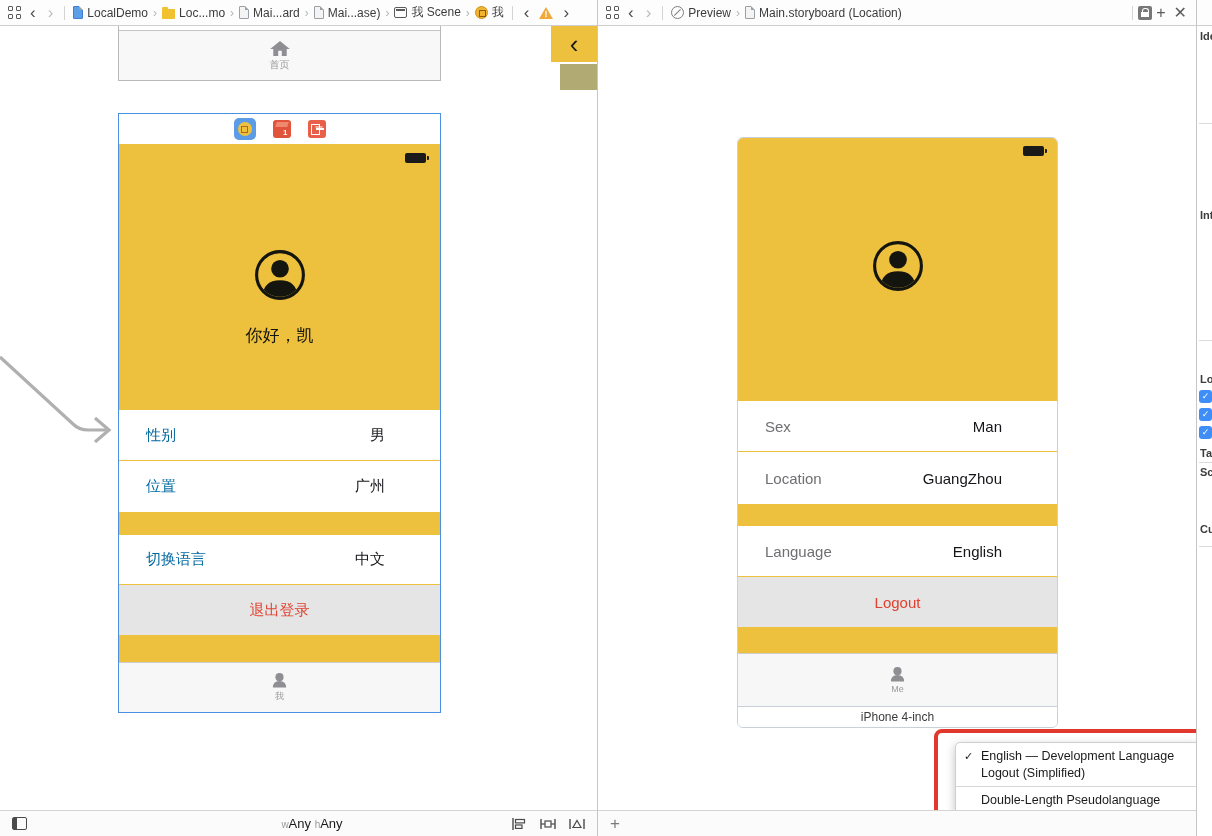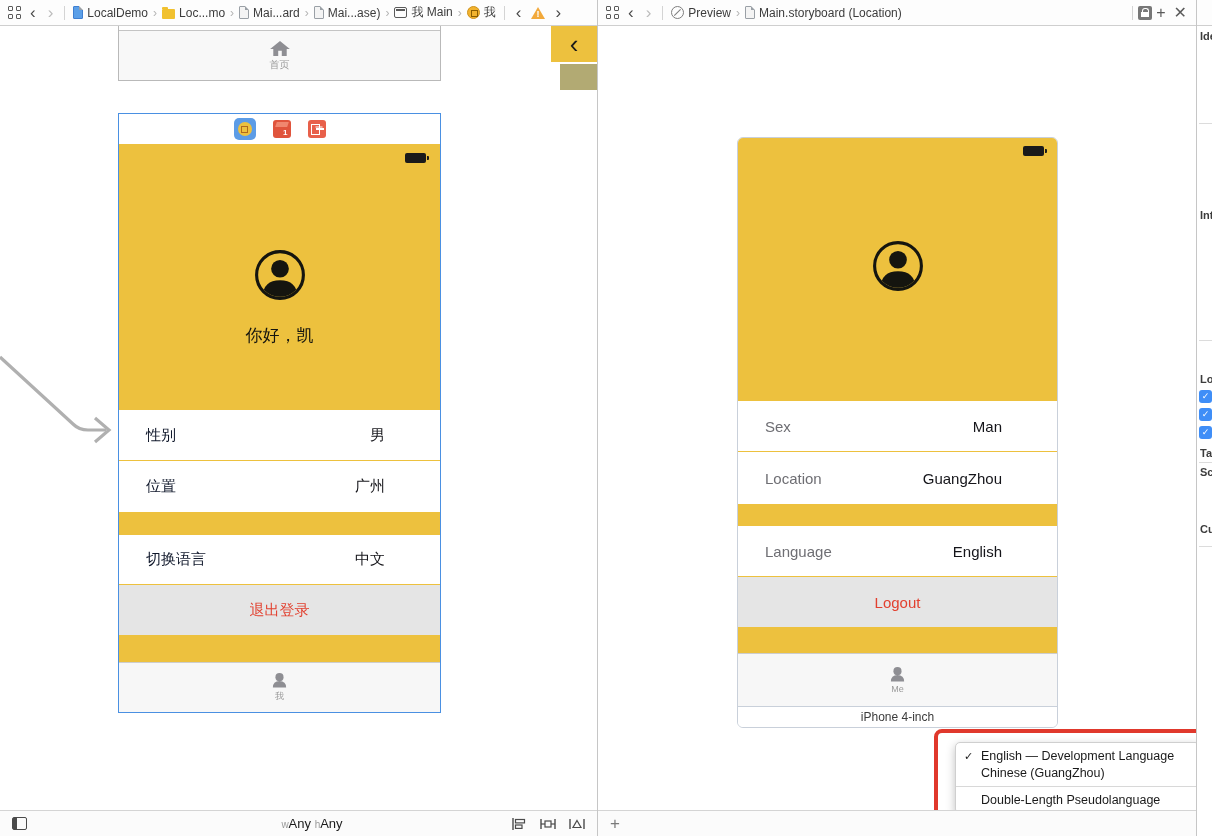--- a/index.html
+++ b/index.html
@@ -91,21 +91,21 @@
                       box-shadow:-1px -2px 0 -0.5px #fff; transform:rotate(0); }
 
   .hdr { background:#edc13e; position:relative; }
   .battery { position:absolute; width:21px; height:10px; background:#1a1a1a; border-radius:2px; }
   .battery::after { content:""; position:absolute; right:-3px; top:3px; width:2px; height:4px; background:#1a1a1a; border-radius:0 1px 1px 0; }
   .greeting { position:absolute; left:0; right:0; text-align:center; font-size:17px; color:#15150f; }
 
   .cell { display:flex; align-items:center; justify-content:space-between;
           padding:0 27px; font-size:15px; background:#fff; }
   .cell .val { padding-right:28px; color:#15151a; }
-  .cell .lab { color:#0f172a; }
+  .cell .lab { color:#0369a1; }
   .ysep { border-bottom:1px solid #edc13e; }
   .yband { background:#edc13e; }
   .btn-cell { display:flex; align-items:center; justify-content:center; font-size:15px; background:#e5e5e5; }
   .red-text { color:#e2402f; }
   .yellow-text { color:#e0b32e; }
   .tabbar { background:#f7f7f7; border-top:1px solid #cdcdcd; display:flex; flex-direction:column;
             align-items:center; justify-content:center; gap:2px; }
   .tabbar .lbl { font-size:9px; color:#9a9a9a; }
 
   
@@ -180,21 +180,21 @@
       <span>Mai...ard</span>
     </span>
     <span class="crumb-sep">›</span>
     <span class="tb-item">
       <span class="doc-icon"></span>
       <span>Mai...ase)</span>
     </span>
     <span class="crumb-sep">›</span>
     <span class="tb-item">
       <span class="scene-icon"></span>
-      <span>我 Main</span>
+      <span>我 Scene</span>
     </span>
     <span class="crumb-sep">›</span>
     <span class="tb-item">
       <span class="vc-circle-icon"></span>
       <span>我</span>
     </span>
     <span class="vsep"></span>
     <span class="chev-back">‹</span>
     <span class="warn-icon">
         <b>!</b>
@@ -346,21 +346,21 @@
     </div>
     <div class="pv-caption" style="flex:1;">iPhone 4-inch</div>
   </div>
 
   <div class="menu">
     <div class="menu-item">
       <span class="chk">✓</span>
       <span>English — Development Language</span>
     </div>
     <div class="menu-item">
-      <span>Chinese (GuangZhou)</span>
+      <span>Logout (Simplified)</span>
     </div>
     <div class="menu-sep"></div>
     <div class="menu-item">
       <span>Double-Length Pseudolanguage</span>
     </div>
   </div>
   <div class="current-lang">English</div>
   <div class="annotation"></div>
 
   <div class="bbar bbarL">

